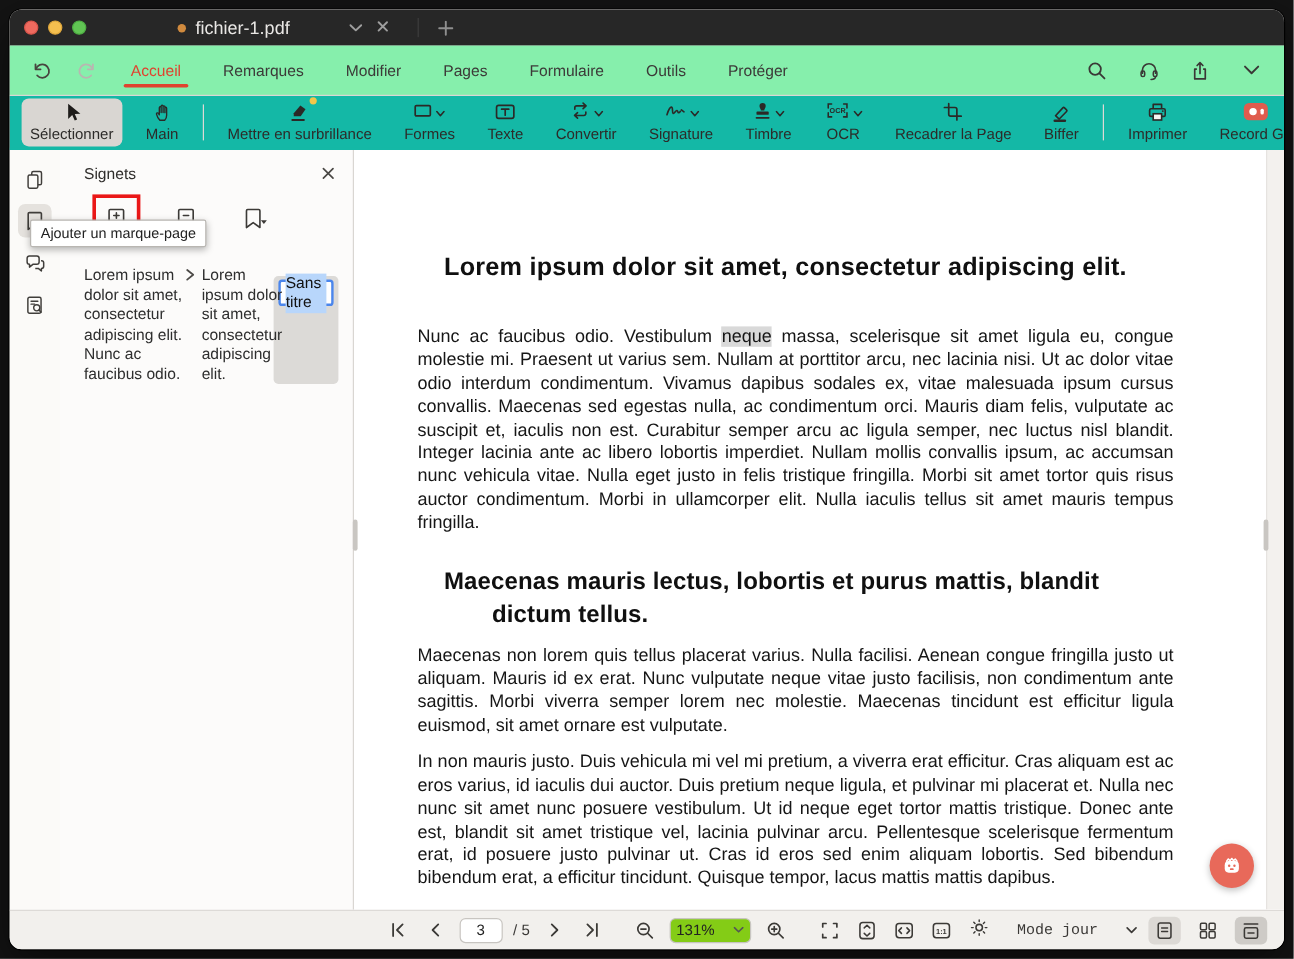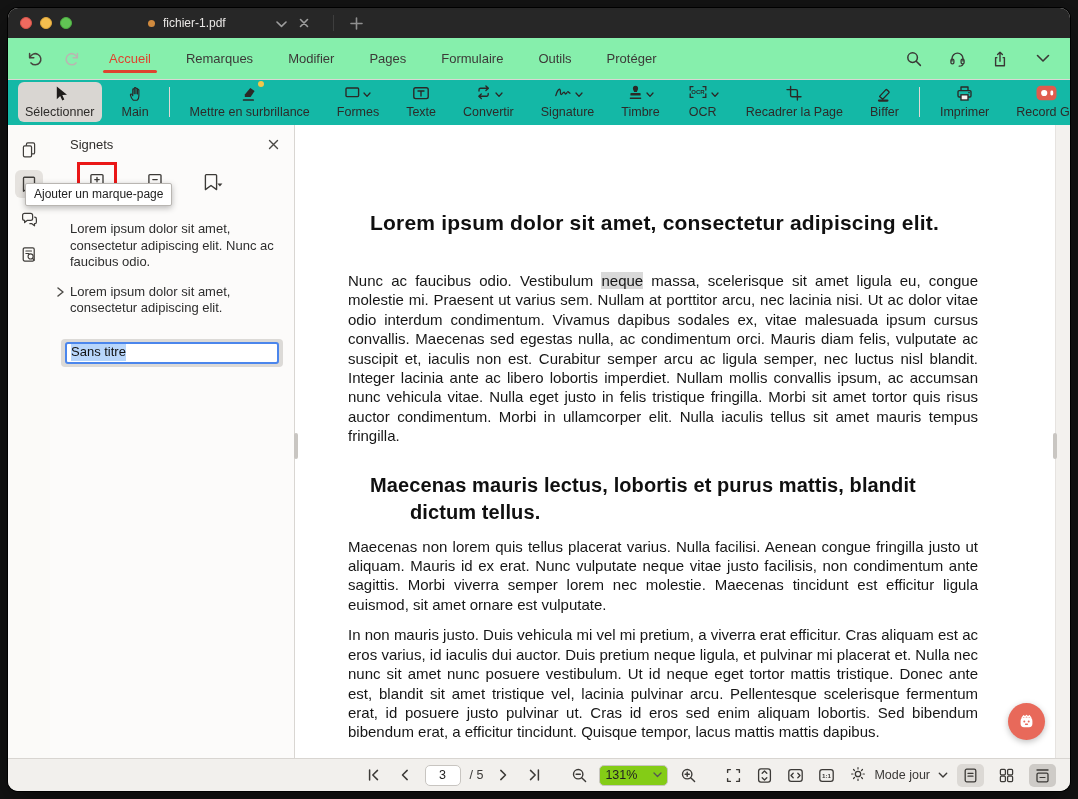--- a/index.html
+++ b/index.html
@@ -13,21 +13,21 @@
 
   
   .titlebar { height:30px; background:#272727; display:flex; align-items:center; flex:0 0 auto; }
   .lights { display:flex; gap:8px; padding:0 16px 0 12px; }
   .light { width:12px; height:12px; border-radius:50%; }
   .light.red { background:#ee6a5f; border:1px solid #d8554b; }
   .light.yellow { background:#f5bf4f; border:1px solid #dfa73c; }
   .light.green { background:#61c554; border:1px solid #4eae43; }
   .tab { display:flex; align-items:center; gap:8px; padding:0 8px; height:100%; margin-left:52px; }
   .mod-dot { width:7px; height:7px; border-radius:50%; background:#d08a3e; }
-  .tab-title { font-size:12px; color:#e9e7e5; }
+  .tab-title { font-size:15px; color:#e9e7e5; }
   .tab-ctls { display:flex; align-items:center; gap:12px; margin-left:42px; }
   .newtab { margin-left:16px; padding-left:16px; border-left:1px solid #3e3e3e; color:#9a9a9a;
     font-size:18px; line-height:14px; height:16px; display:flex; align-items:center; }
 
   
   .ribbon { height:42px; background:#86efac; border-bottom:1px solid #dad7d3;
     display:flex; align-items:center; padding:0 16px; flex:0 0 auto; }
   .hist { display:flex; gap:15px; margin-right:24px; }
   .rtabs { display:flex; gap:31px; align-items:center; }
   .rtab { font-size:13px; color:#3c3a38; position:relative; padding:13px 2px; white-space:nowrap; cursor:default; }
@@ -61,21 +61,21 @@
   .panel-head { display:flex; justify-content:space-between; align-items:center;
     font-size:13px; color:#2f2d2b; }
   .bm-tools { display:flex; align-items:center; gap:28px; margin-top:9px; padding-left:12px; height:40px; }
   .bm-tool { width:30px; height:30px; border-radius:5px; display:flex; align-items:center;
     justify-content:center; border:none; background:transparent; }
   .anno-box { border:3px solid #ea1717; padding:2px; display:inline-flex; margin:-5px; }
   .tooltip { position:absolute; left:17px; top:58px; z-index:30; background:#ffffff;
     border:1px solid #b9b6b2; border-radius:2px; box-shadow:0 2px 6px rgba(0,0,0,.28);
     font-size:12px; color:#222; padding:3px 8px 4px; white-space:nowrap; }
 
-  .bm-list { margin-top:19px; display:flex; flex-direction:column; gap:13px;
+  .bm-list { margin-top:19px; display:flex; gap:1px;
     font-size:13px; color:#2e2e2e; line-height:16.5px; }
   .bm-item { position:relative; }
   .bm-expander { position:absolute; left:-14px; top:2px; }
   .bm-input-row { background:#dcdad7; border-radius:4px; padding:3px 4px; margin:9px 0 0 -9px; width:222px; }
   .bm-input { background:#fff; border:2px solid #4b86ec; border-radius:3px; height:22px;
     display:flex; align-items:center; padding:4px 4px; font-size:13px; color:#111; }
   .bm-input .sel { background:#b8d6fb; }
 
   
   .doc { flex:1; background:#ffffff; position:relative; overflow:hidden; display:flex; min-width:0; }
@@ -99,21 +99,21 @@
   .statusbar { height:33px; background:#f2f0ed; border-top:1px solid #d8d5d1; flex:0 0 auto;
     display:flex; align-items:center; justify-content:flex-end; gap:9px;
     padding-right:14px; font-size:12.5px; color:#3a3836; }
   .sb-btn { border:none; background:transparent; display:flex; align-items:center;
     justify-content:center; width:22px; height:22px; border-radius:5px; }
   .page-box { width:36px; height:21px; background:#fff; border:1px solid #c8c5c1; border-radius:5px;
     display:flex; align-items:center; justify-content:center; font-size:12.5px; color:#222; }
   .zoom-box { min-width:58px; height:21px; background:#84cc16; border:1px solid #c8c5c1; border-radius:5px;
     display:flex; align-items:center; justify-content:flex-end; padding:0 5px; gap:16px;
     font-size:12.5px; color:#222; }
-  .mode { display:flex; align-items:center; gap:8px; margin-left:4px; }
+  .mode { display:flex; align-items:center; gap:23px; margin-left:4px;font-family:Liberation Mono, monospace; }
   .view-btn { width:27px; height:23px; border:none; border-radius:5px; background:transparent;
     display:flex; align-items:center; justify-content:center; }
   .view-btn.lit { background:#dcd9d5; }
   .view-btn.lit2 { background:#cecbc7; }
   .sb-gap { width:5px; }
 </style>
 </head>
 <body>
 
 <div class="window">

